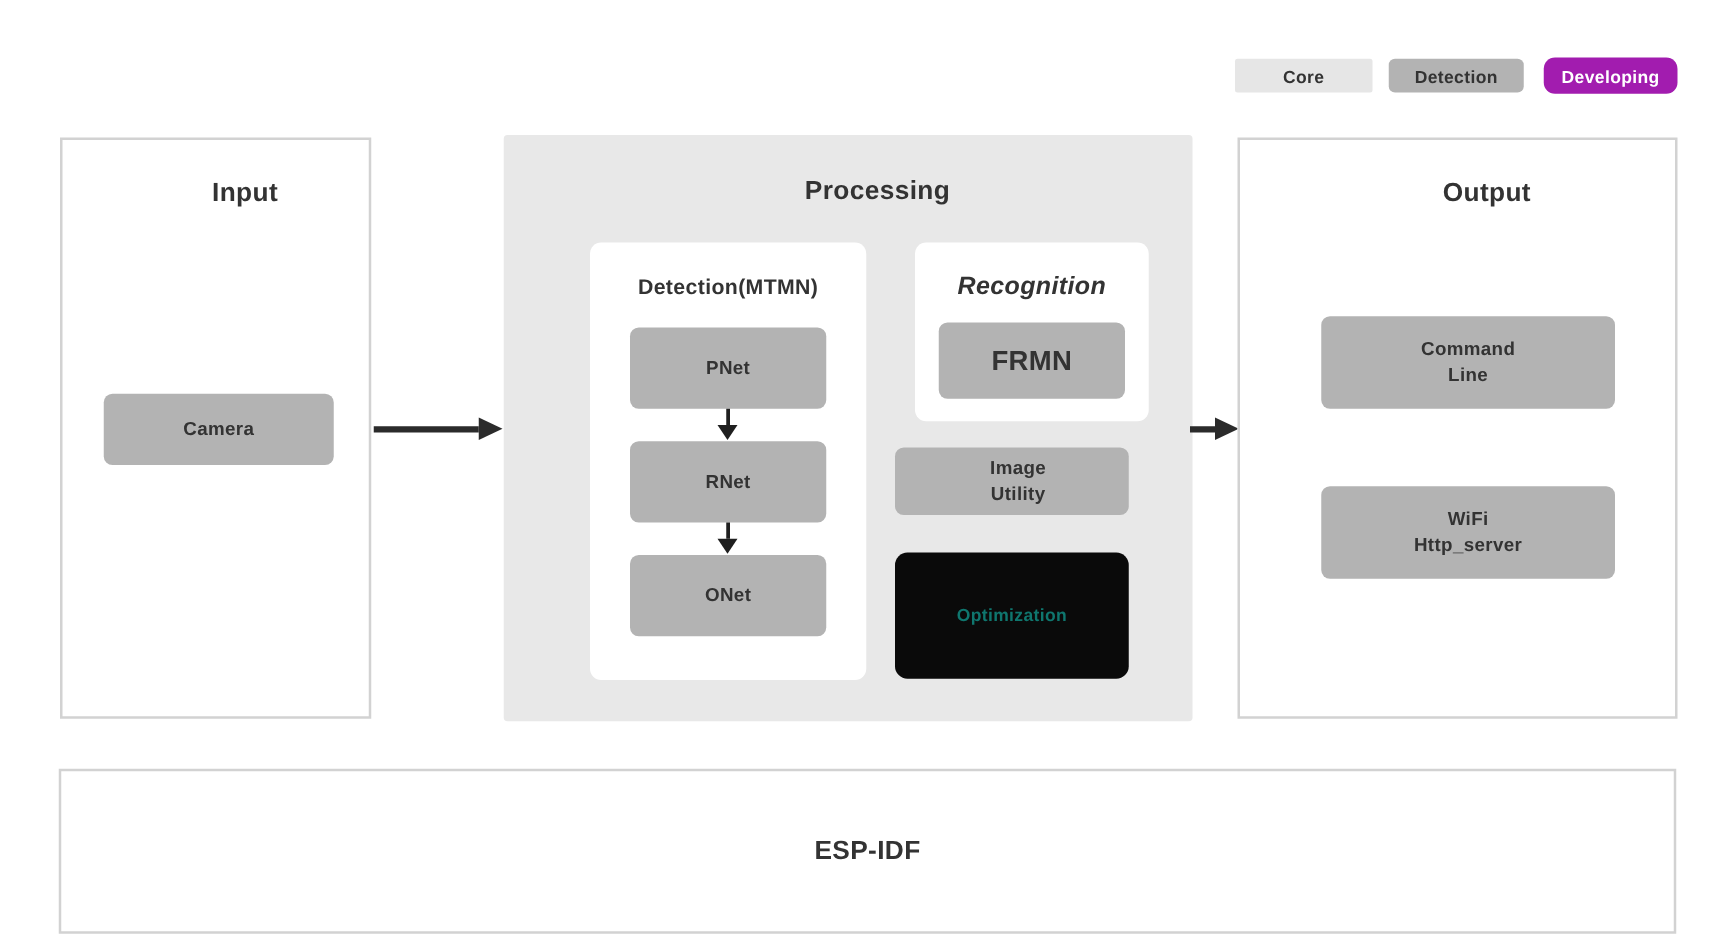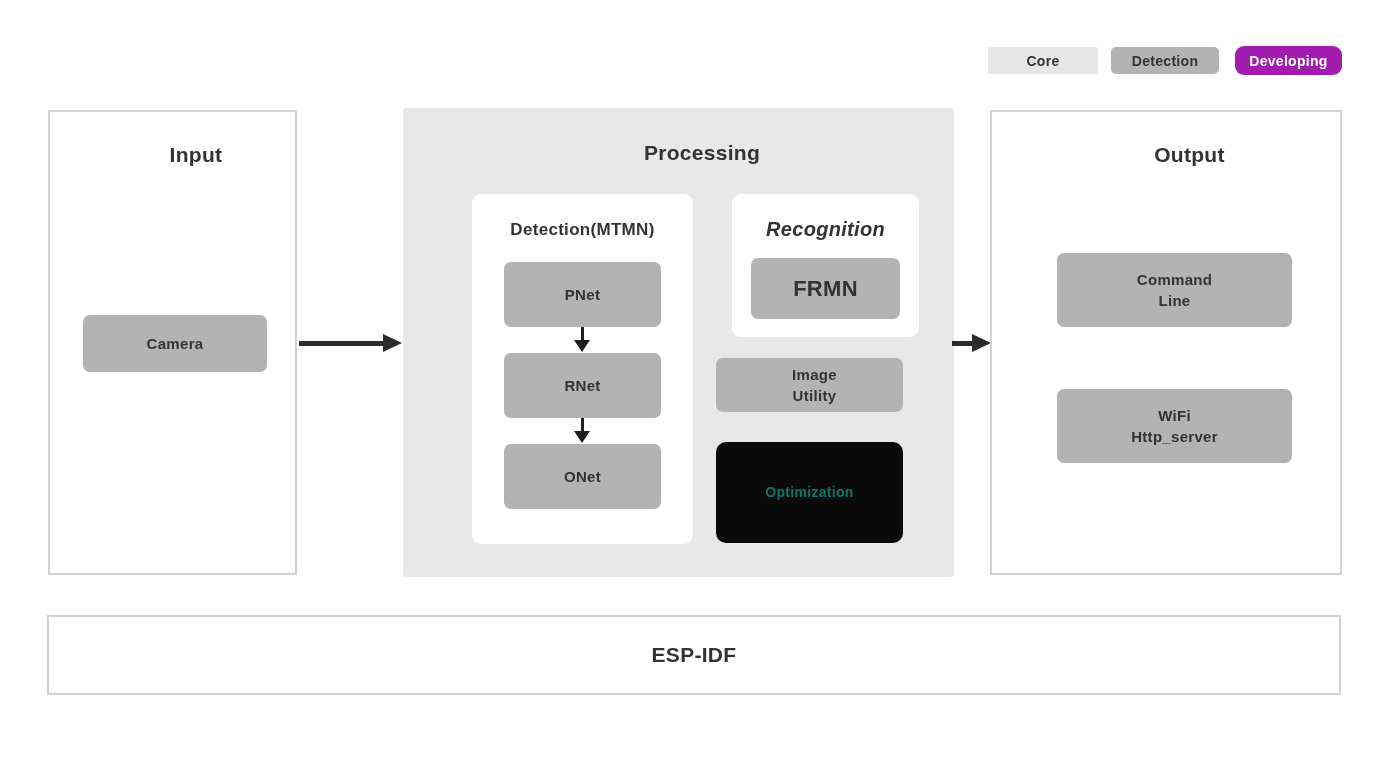--- a/index.html
+++ b/index.html
@@ -25,21 +25,21 @@
   .chip.developing { left: 1235px; top: 46px; width: 107px; height: 29px; background: #a21caf; border-radius: 9px; color: #ffffff; }
 
   
   .panel {
     position: absolute;
     background: #ffffff;
     border: 2px solid #d2d2d2;
   }
   .panel.input      { left: 48px;  top: 110px; width: 249px;  height: 465px; }
   .panel.output     { left: 990px; top: 110px; width: 352px;  height: 465px; }
-  .panel.foundation { left: 47px;  top: 615px; width: 1294px; height: 80px;
+  .panel.foundation { left: 47px;  top: 615px; width: 1294px; height: 132px;
                       display: flex; align-items: center; justify-content: center; }
 
   .region.processing {
     position: absolute;
     left: 403px; top: 108px; width: 551px; height: 469px;
     background: #e8e8e8; border-radius: 3px;
   }
 
   .section-title {
     position: absolute; left: 0; right: 0;

